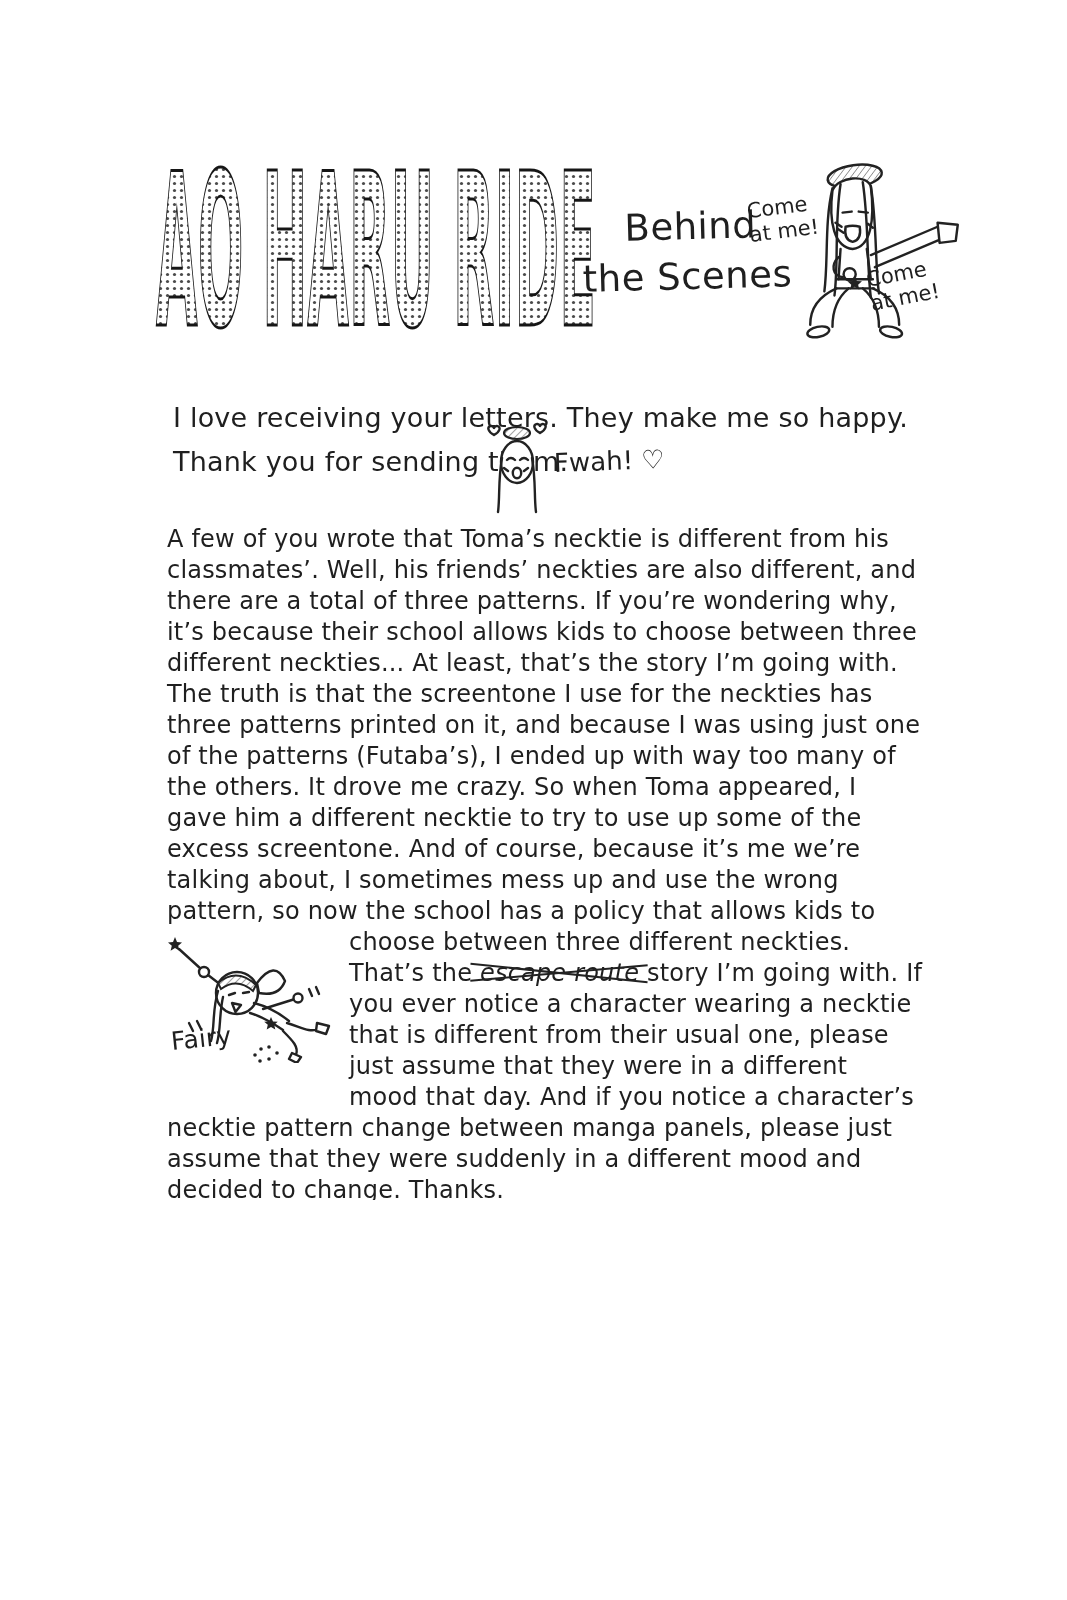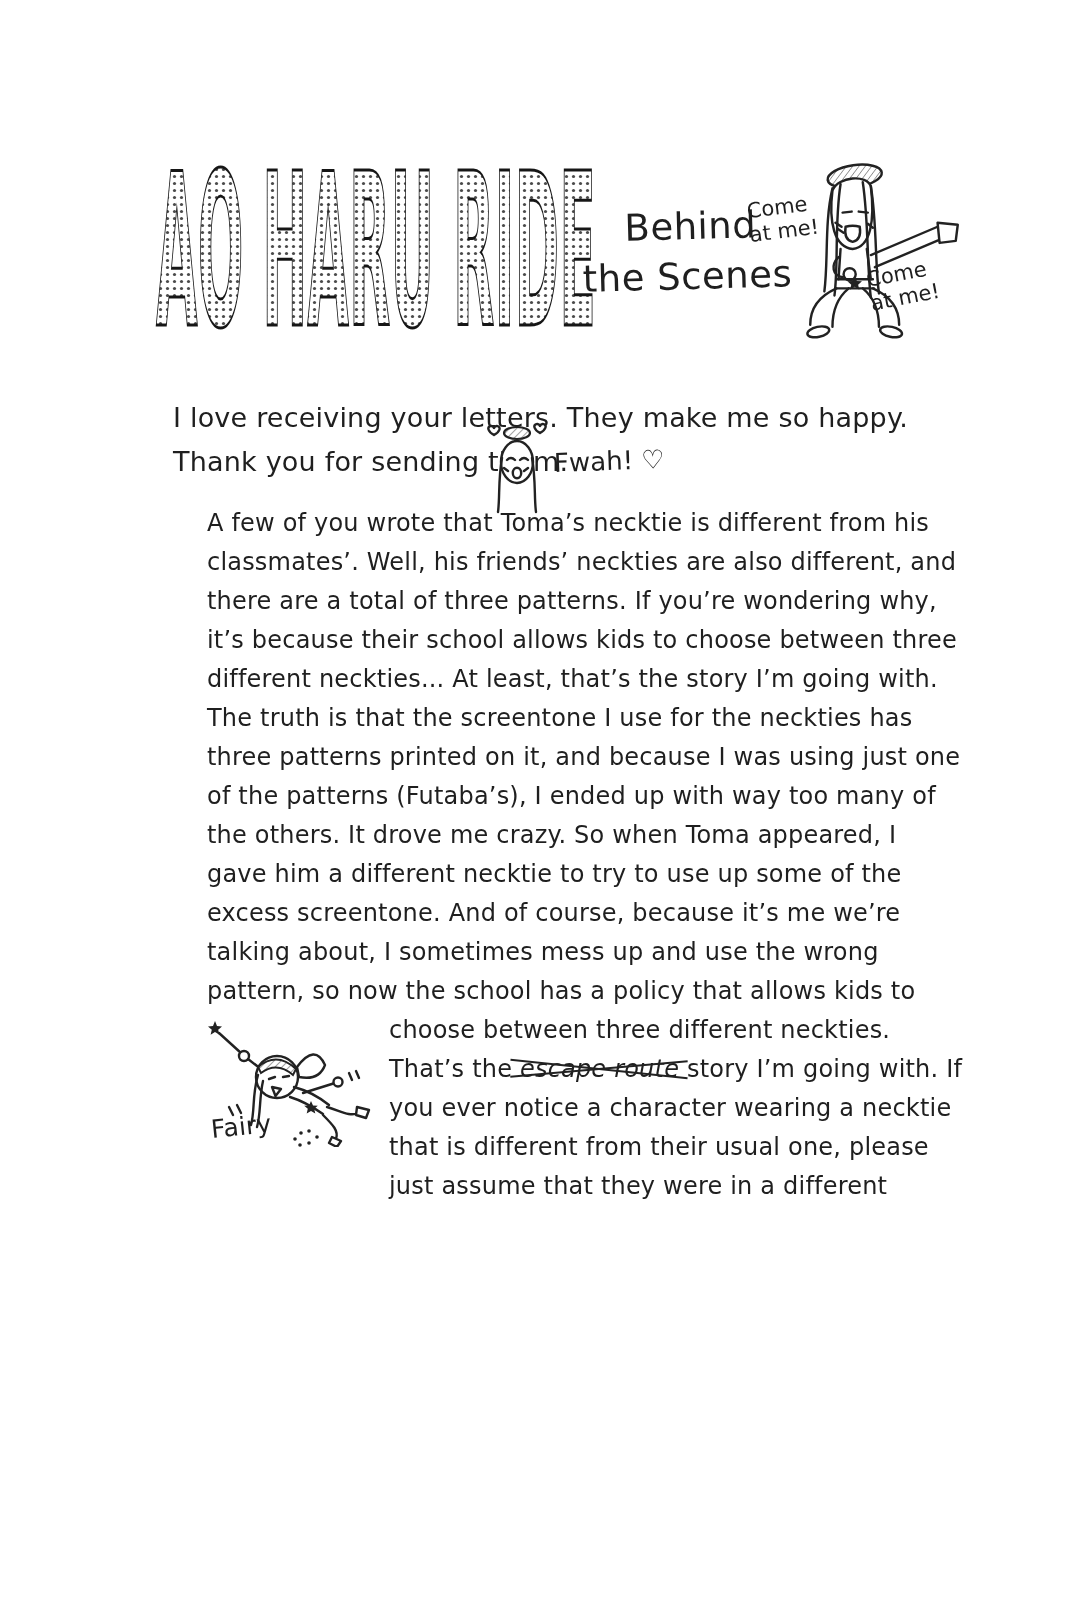--- a/index.html
+++ b/index.html
@@ -31,21 +31,21 @@
   .come-left  { left: 748px; top: 194px; transform: rotate(-7deg); }
   .come-right { left: 868px; top: 260px; transform: rotate(-11deg); }
 
   
   .intro { position: absolute; left: 173px; top: 396px; width: 780px; font-size: 27px; line-height: 44px; letter-spacing: 0.2px; }
   .intro span { display: block; }
   .fwah-svg { position: absolute; left: 484px; top: 418px; width: 66px; height: 96px; }
   .fwah-label { position: absolute; left: 554px; top: 446px; font-size: 26px; transform: rotate(-2deg); }
 
   
-  .main { position: absolute; left: 167px; top: 504px; width: 756px; font-size: 24px; line-height: 39px; letter-spacing: 0.2px; margin-left: 40px; }
+  .main { position: absolute; left: 167px; top: 524px; width: 756px; font-size: 24px; line-height: 31px; letter-spacing: 0.2px; }
   .main p { margin: 0; }
   .fairy-box { float: left; width: 184px; height: 160px; position: relative; margin: 4px 6px 0 -8px; }
   .fairy-svg { position: absolute; left: 0; top: 0; width: 184px; height: 132px; }
   .fairy-label { position: absolute; left: 12px; top: 92px; font-size: 25px; transform: rotate(-6deg); }
 
   .struck { position: relative; white-space: nowrap; font-style: italic; }
   .struck::before, .struck::after {
     content: ""; position: absolute; left: -6%; width: 112%; height: 2.4px;
     background: #222; top: 48%;
   }

